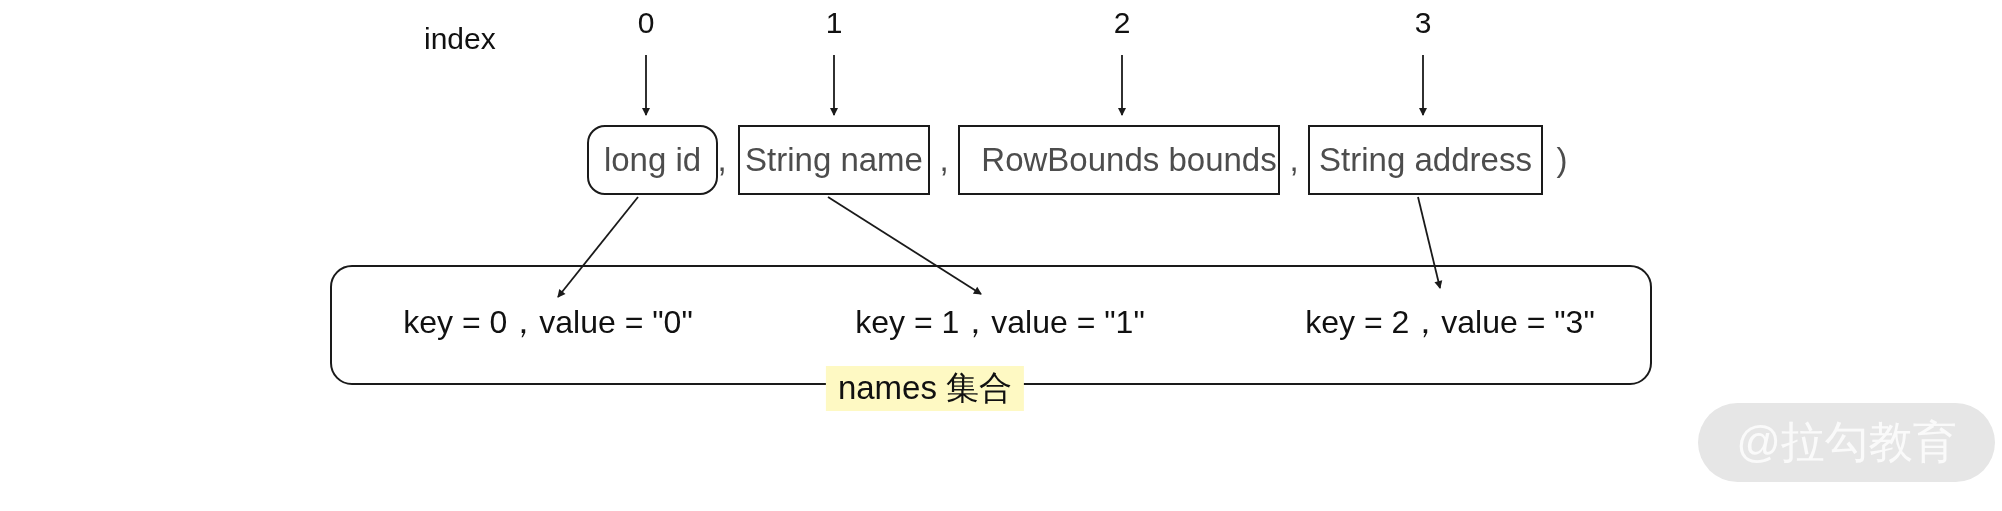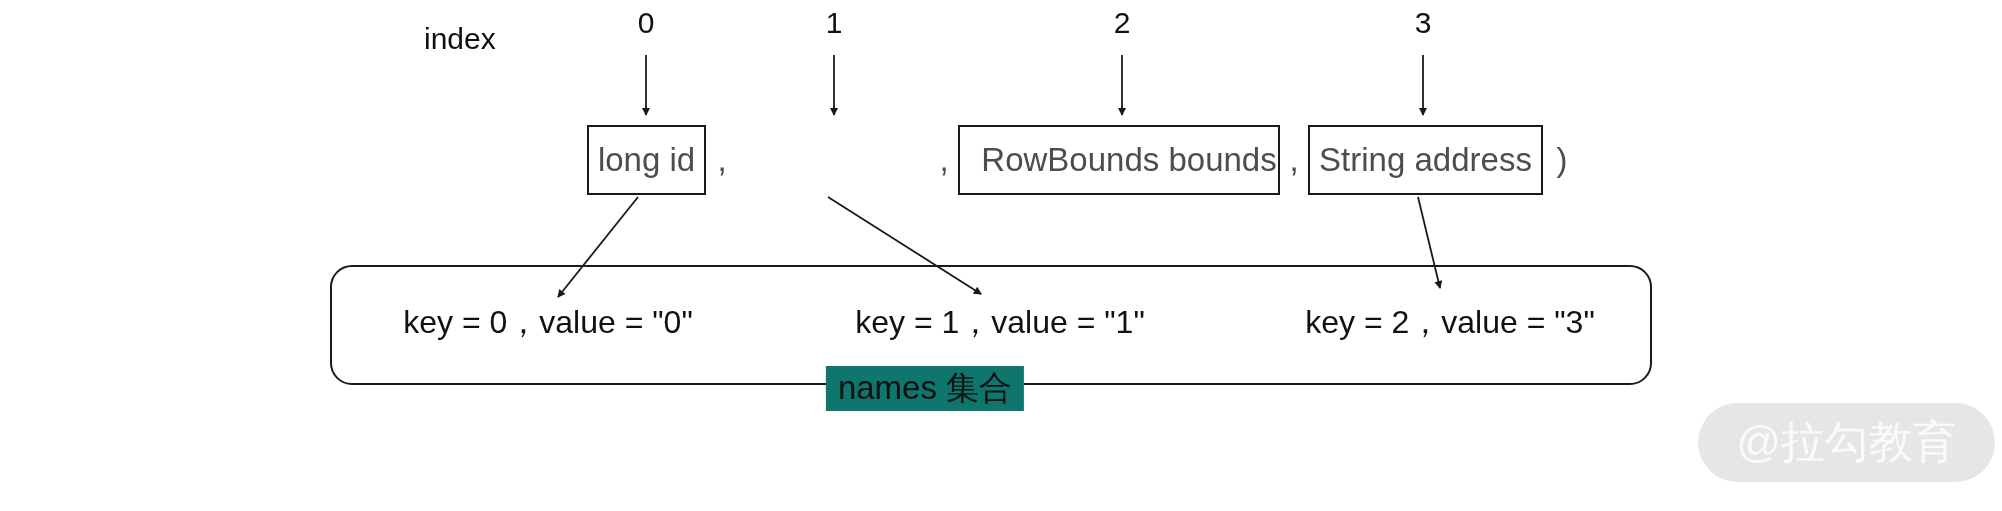--- a/index.html
+++ b/index.html
@@ -14,41 +14,41 @@
   .index-label{left:424px;top:22px;font-size:30px;}
   .idx-num{top:6px;font-size:30px;transform:translateX(-50%);}
   .idx-0{left:646px;} .idx-1{left:834px;} .idx-2{left:1122px;} .idx-3{left:1423px;}
   .sig-text{line-height:70px;font-size:33px;color:#4d4d4d;white-space:nowrap;}
   .method-prefix{left:300px;width:282px;text-align:right;}
   .param-box{
     position:absolute;top:125px;height:70px;line-height:66px;
     box-sizing:border-box;border:2px solid #1a1a1a;background:#fff;
     font-size:33px;color:#4d4d4d;text-align:center;white-space:nowrap;
   }
-  .pbox-0{left:587px;width:119px;}
+  .pbox-0{left:587px;width:131px;border-radius:18px;}
   .pbox-1{left:738px;width:192px;}
   .pbox-2{left:958px;width:322px;padding-left:20px;}
   .pbox-3{left:1308px;width:235px;}
   .sep{position:absolute;top:125px;height:70px;line-height:70px;font-size:33px;color:#4d4d4d;text-align:center;}
   .sep-0{left:708px;width:28px;}
   .sep-1{left:932px;width:24px;}
   .sep-2{left:1282px;width:24px;}
   .close-paren{left:1547px;width:30px;text-align:center;}
 
   .arrows-layer{position:absolute;left:0;top:0;width:2002px;height:511px;pointer-events:none;z-index:3;}
 
   .names-rect{
     position:absolute;left:330px;top:265px;width:1322px;height:120px;
     box-sizing:border-box;border:2px solid #1a1a1a;border-radius:22px;background:#fff;
   }
   .kv{position:absolute;top:301px;font-size:32px;color:#111;transform:translateX(-50%);white-space:nowrap;z-index:2;}
   .kv-0{left:548px;} .kv-1{left:1000px;} .kv-2{left:1450px;}
   .names-caption{
     position:absolute;left:925px;top:366px;transform:translateX(-50%);
-    background:#0f766e;padding:0 12px;font-size:33px;color:#111;white-space:nowrap;z-index:4;text-align:right;
+    background:#fef9c3;padding:0 12px;font-size:33px;color:#111;white-space:nowrap;z-index:4;text-align:right;
   }
   .watermark{
     position:absolute;left:1698px;top:403px;width:297px;height:79px;
     border-radius:40px;background:#e6e6e6;color:#fafafa;
     display:flex;align-items:center;justify-content:center;
     font-size:44px;white-space:nowrap;z-index:5;
   }
 </style>
 </head>
 <body>
@@ -71,20 +71,21 @@
     <line x1="834" y1="55" x2="834" y2="115" stroke="#1a1a1a" stroke-width="1.8" marker-end="url(#ah)"></line>
     <line x1="1122" y1="55" x2="1122" y2="115" stroke="#1a1a1a" stroke-width="1.8" marker-end="url(#ah)"></line>
     <line x1="1423" y1="55" x2="1423" y2="115" stroke="#1a1a1a" stroke-width="1.8" marker-end="url(#ah)"></line>
     <line x1="638" y1="197" x2="558" y2="297" stroke="#1a1a1a" stroke-width="1.8" marker-end="url(#ah)"></line>
     <line x1="828" y1="197" x2="981" y2="294" stroke="#1a1a1a" stroke-width="1.8" marker-end="url(#ah)"></line>
     <line x1="1418" y1="197" x2="1440" y2="288" stroke="#1a1a1a" stroke-width="1.8" marker-end="url(#ah)"></line>
   </svg>
 
   <div class="param-box pbox-0">long id</div>
   <div class="sep sep-0">,</div>
+  <div class="param-box pbox-1">String name</div>
   <div class="sep sep-1">,</div>
   <div class="param-box pbox-2">RowBounds bounds</div>
   <div class="sep sep-2">,</div>
   <div class="param-box pbox-3">String address</div>
   <div class="sep close-paren">)</div>
 
   <div class="names-rect"></div>
   <div class="kv kv-0">key = 0，value = "0"</div>
   <div class="kv kv-1">key = 1，value = "1"</div>
   <div class="kv kv-2">key = 2，value = "3"</div>

